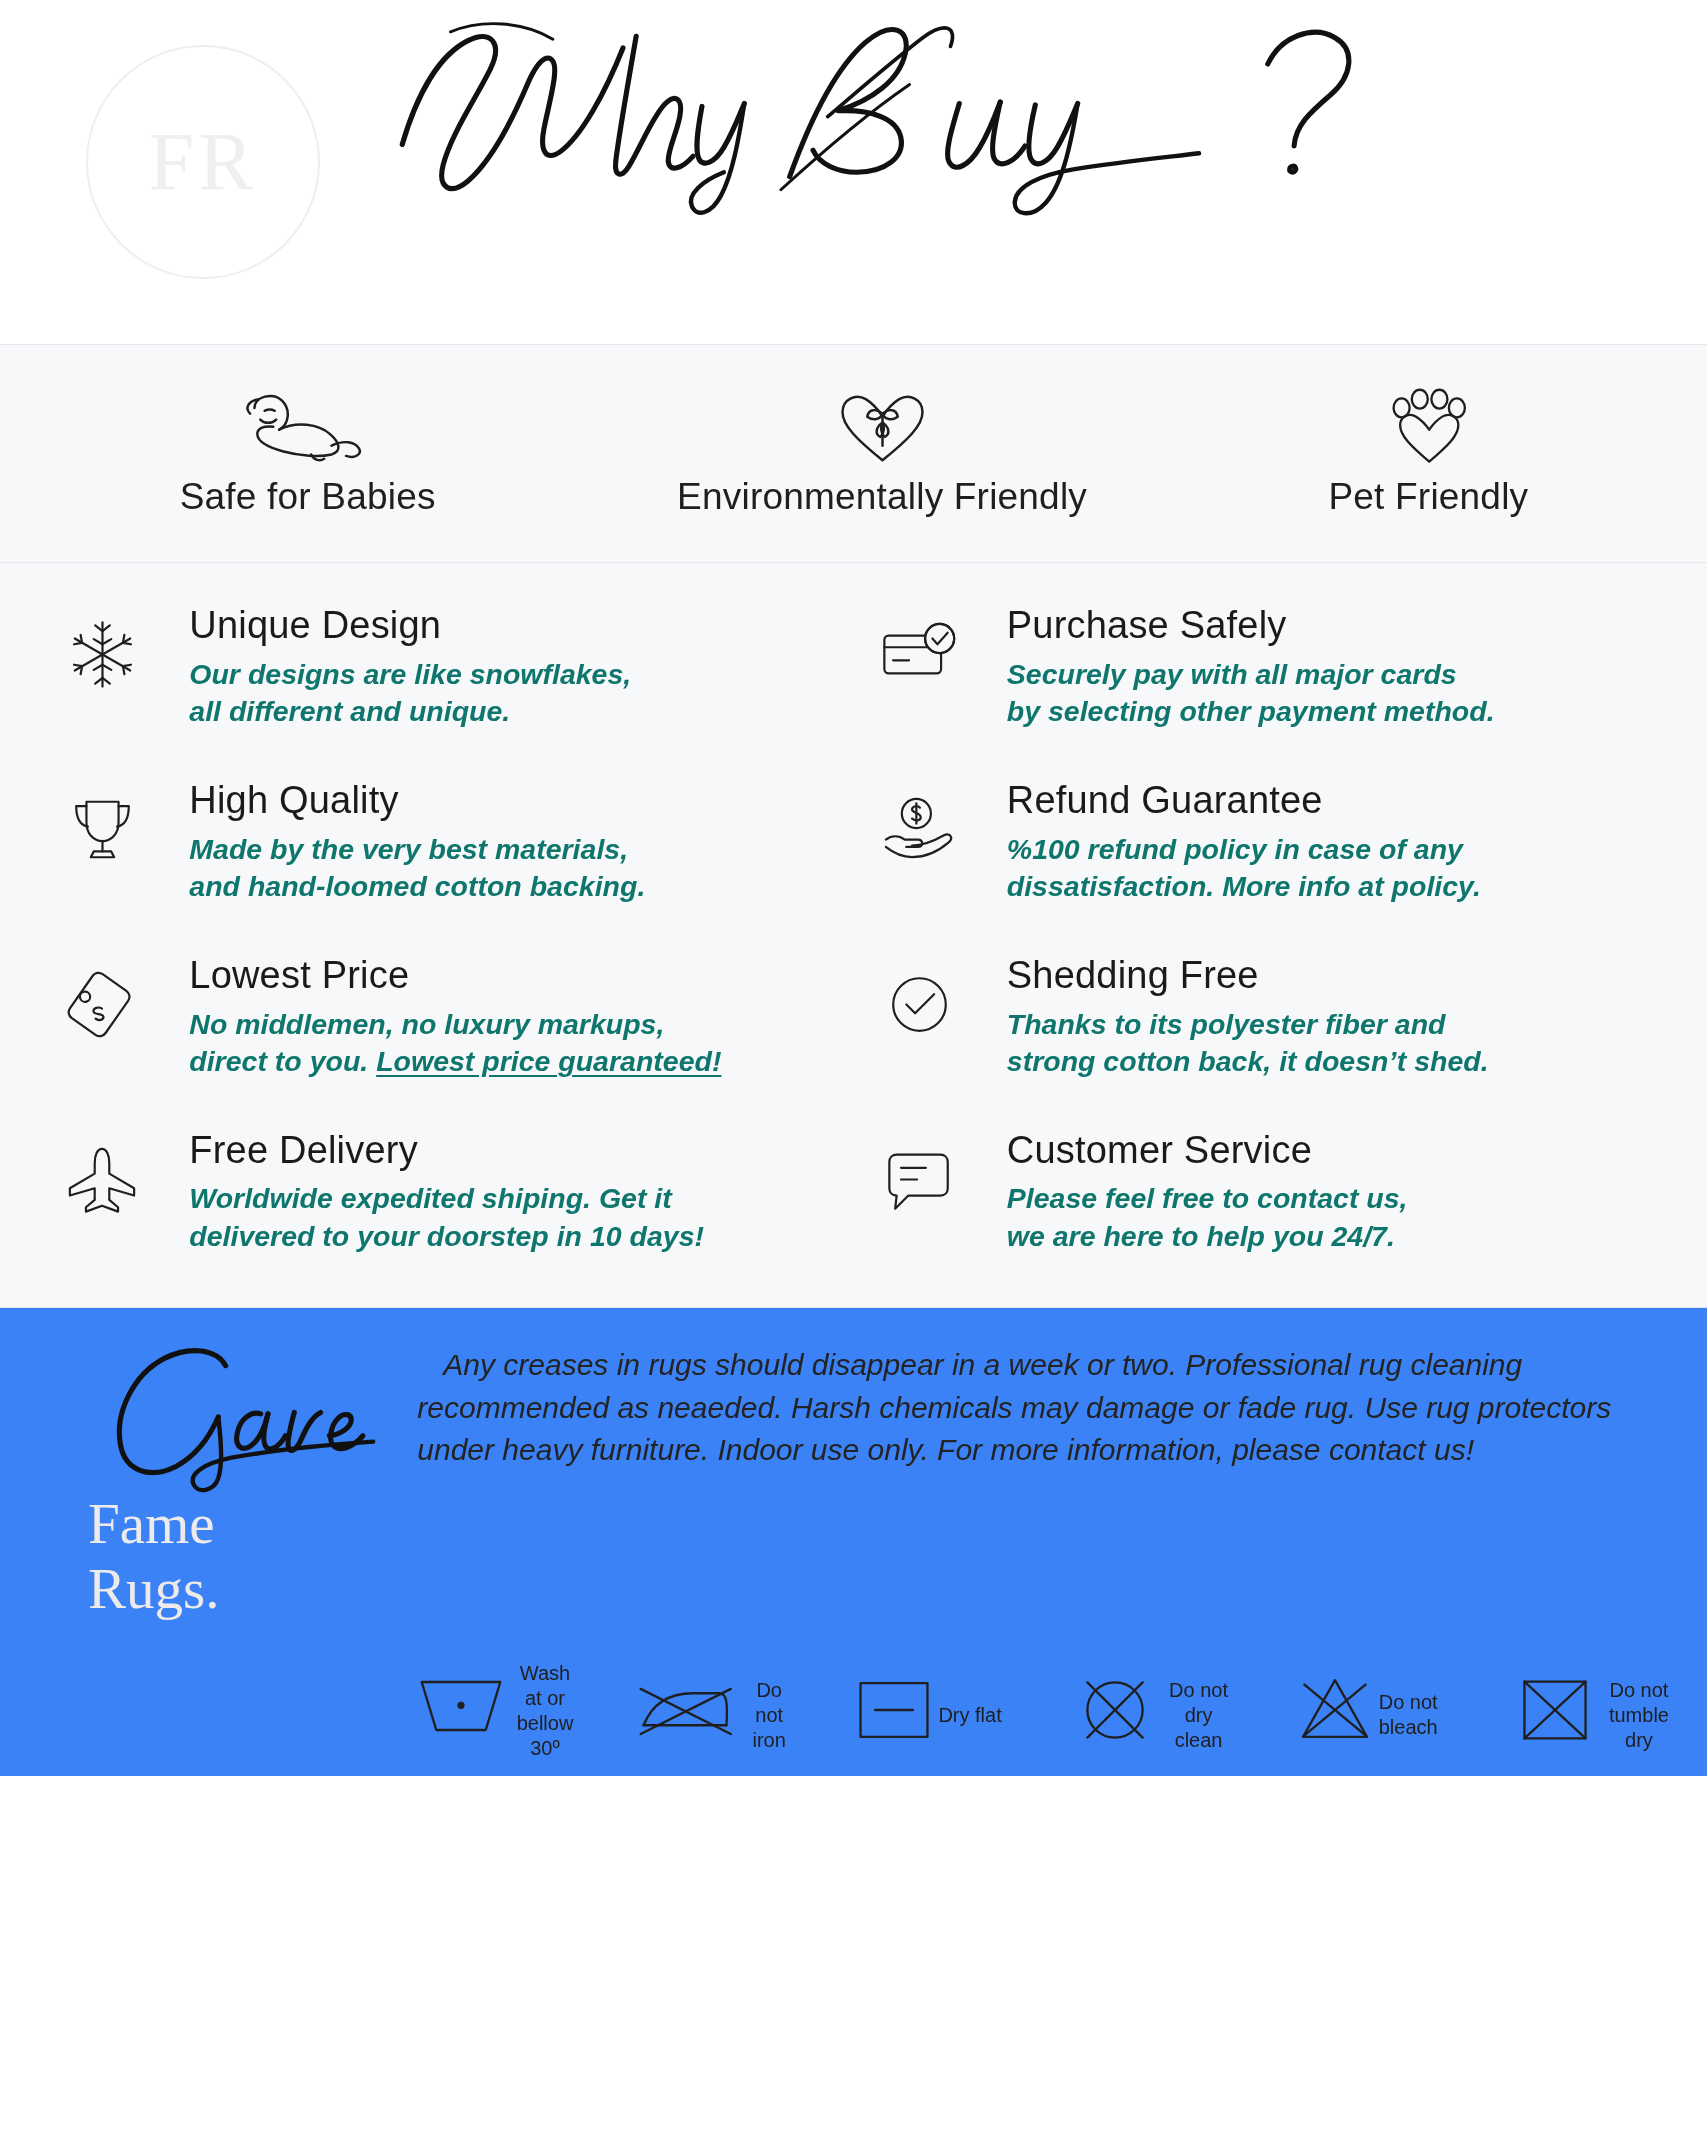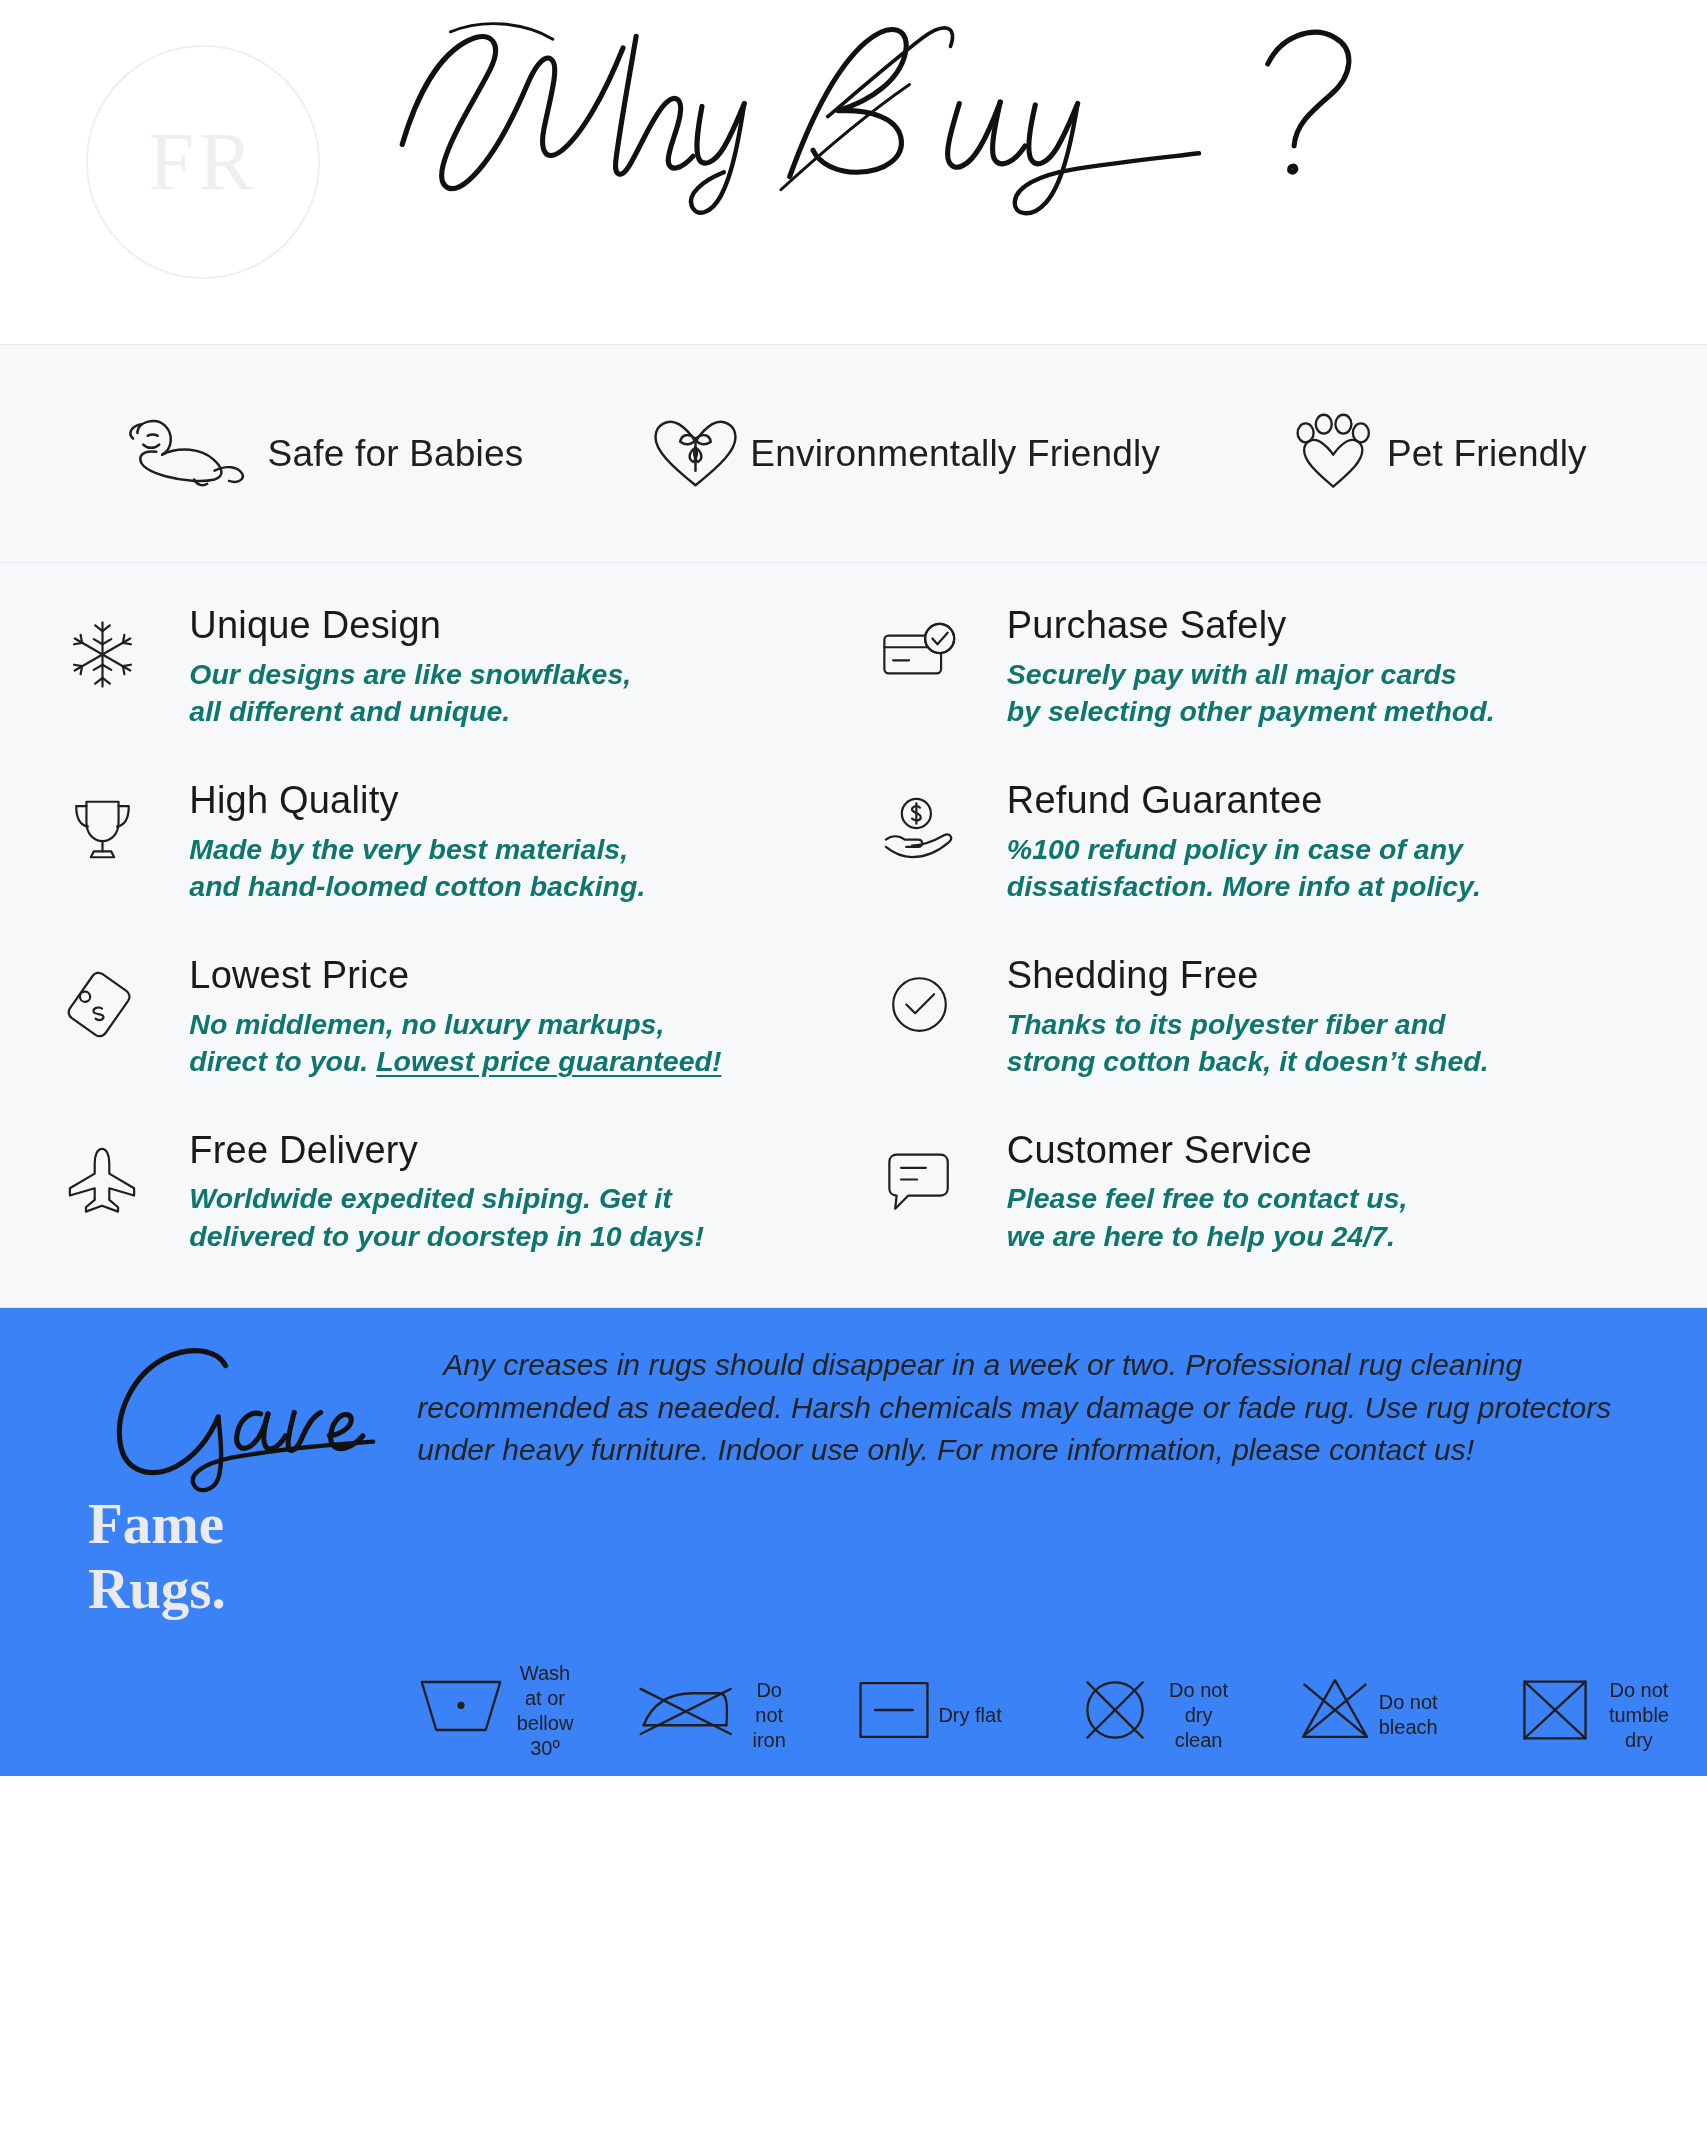--- a/index.html
+++ b/index.html
@@ -56,21 +56,21 @@
     background: #f7f8fa;
     border-top: 0.7px solid #e6e7ea;
     border-bottom: 0.7px solid #e6e7ea;
     display: flex;
     align-items: center;
     justify-content: space-around;
     padding: 0 59px;
   }
   .badge {
     display: flex;
-    flex-direction: row;
+    flex-direction: column;
     align-items: center;
     justify-content: center;
     gap: 7.3px;
   }
   .badge .badge-icon { height: 80px; display: flex; align-items: flex-end; justify-content: center; }
   .badge .badge-label {
     font-size: 37px;
     font-weight: 300;
     color: #1f1f1f;
     letter-spacing: 0.2px;
@@ -146,21 +146,21 @@
     color: #232323;
     padding-top: 22px;
     padding-right: 22px;
     text-indent: 26px;
   }
   .brand {
     position: absolute;
     left: 88px;
     top: 183px;
     font-size: 57px;
-    font-weight: 700;
+    font-weight: 400;
     color: #eceaea;
     line-height: 1.15;
     font-family: "Liberation Serif", serif;
   }
   .symbols {
     position: absolute;
     left: 410px;
     right: 29px;
     bottom: 14.6px;
     display: flex;

